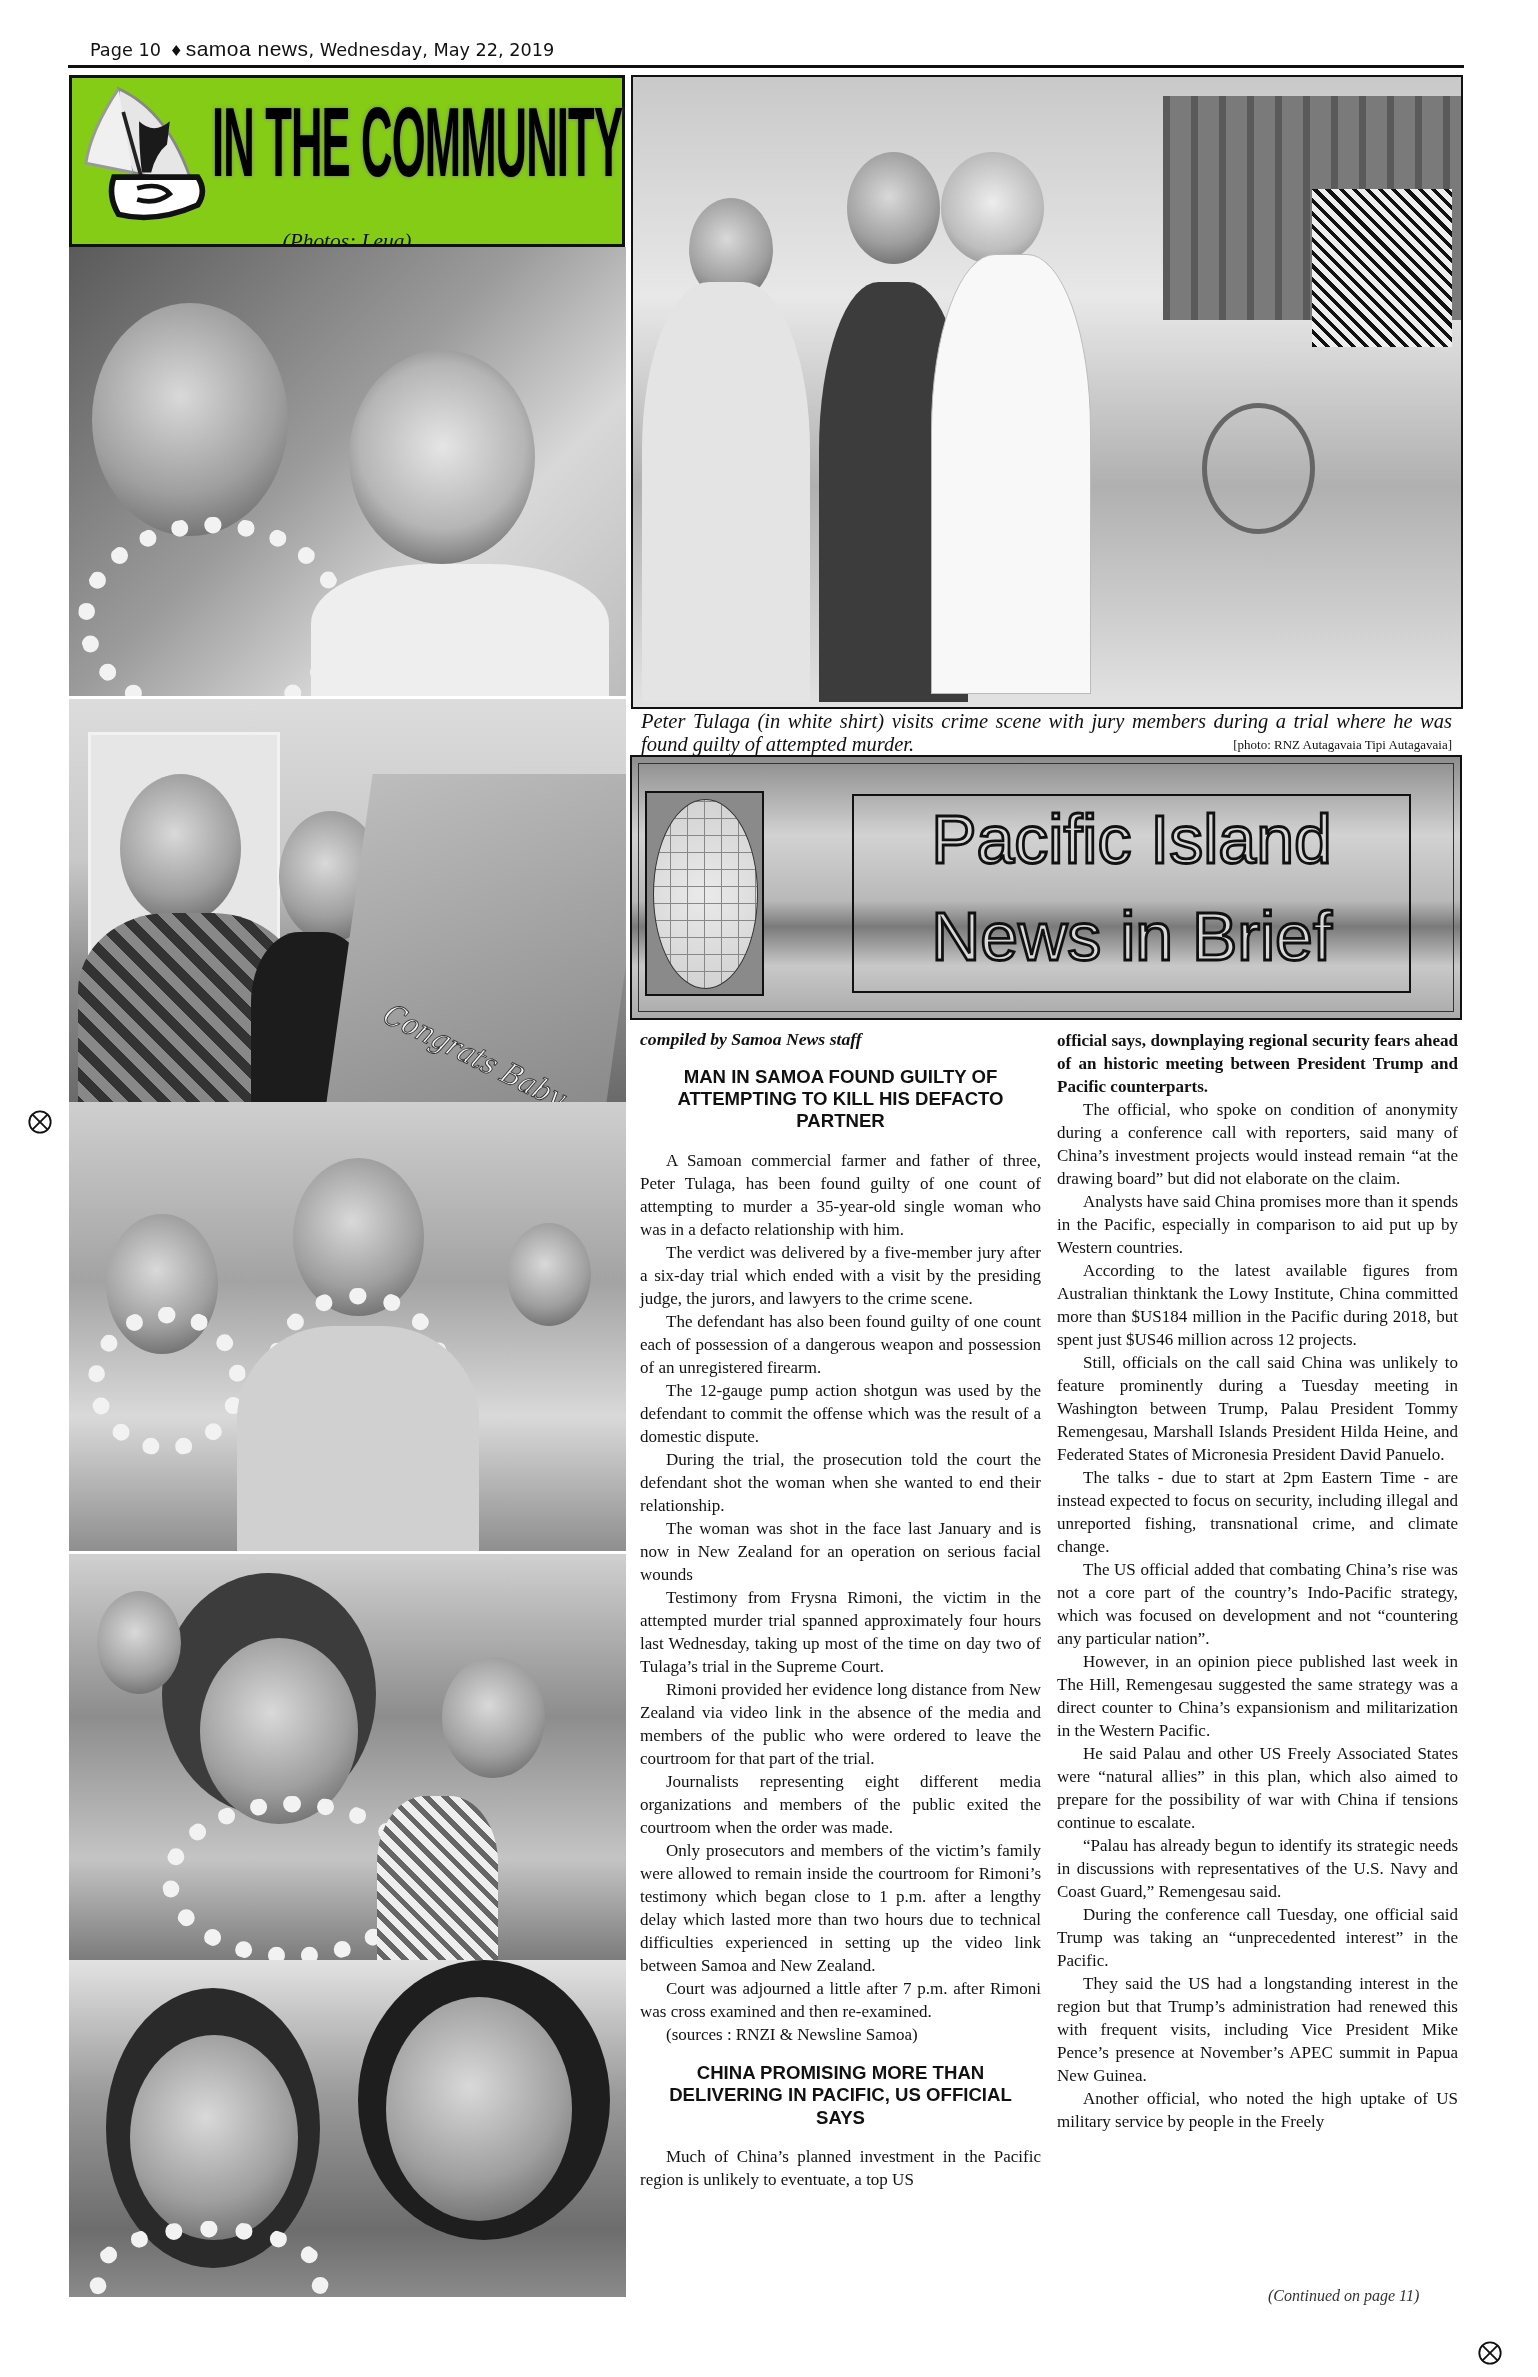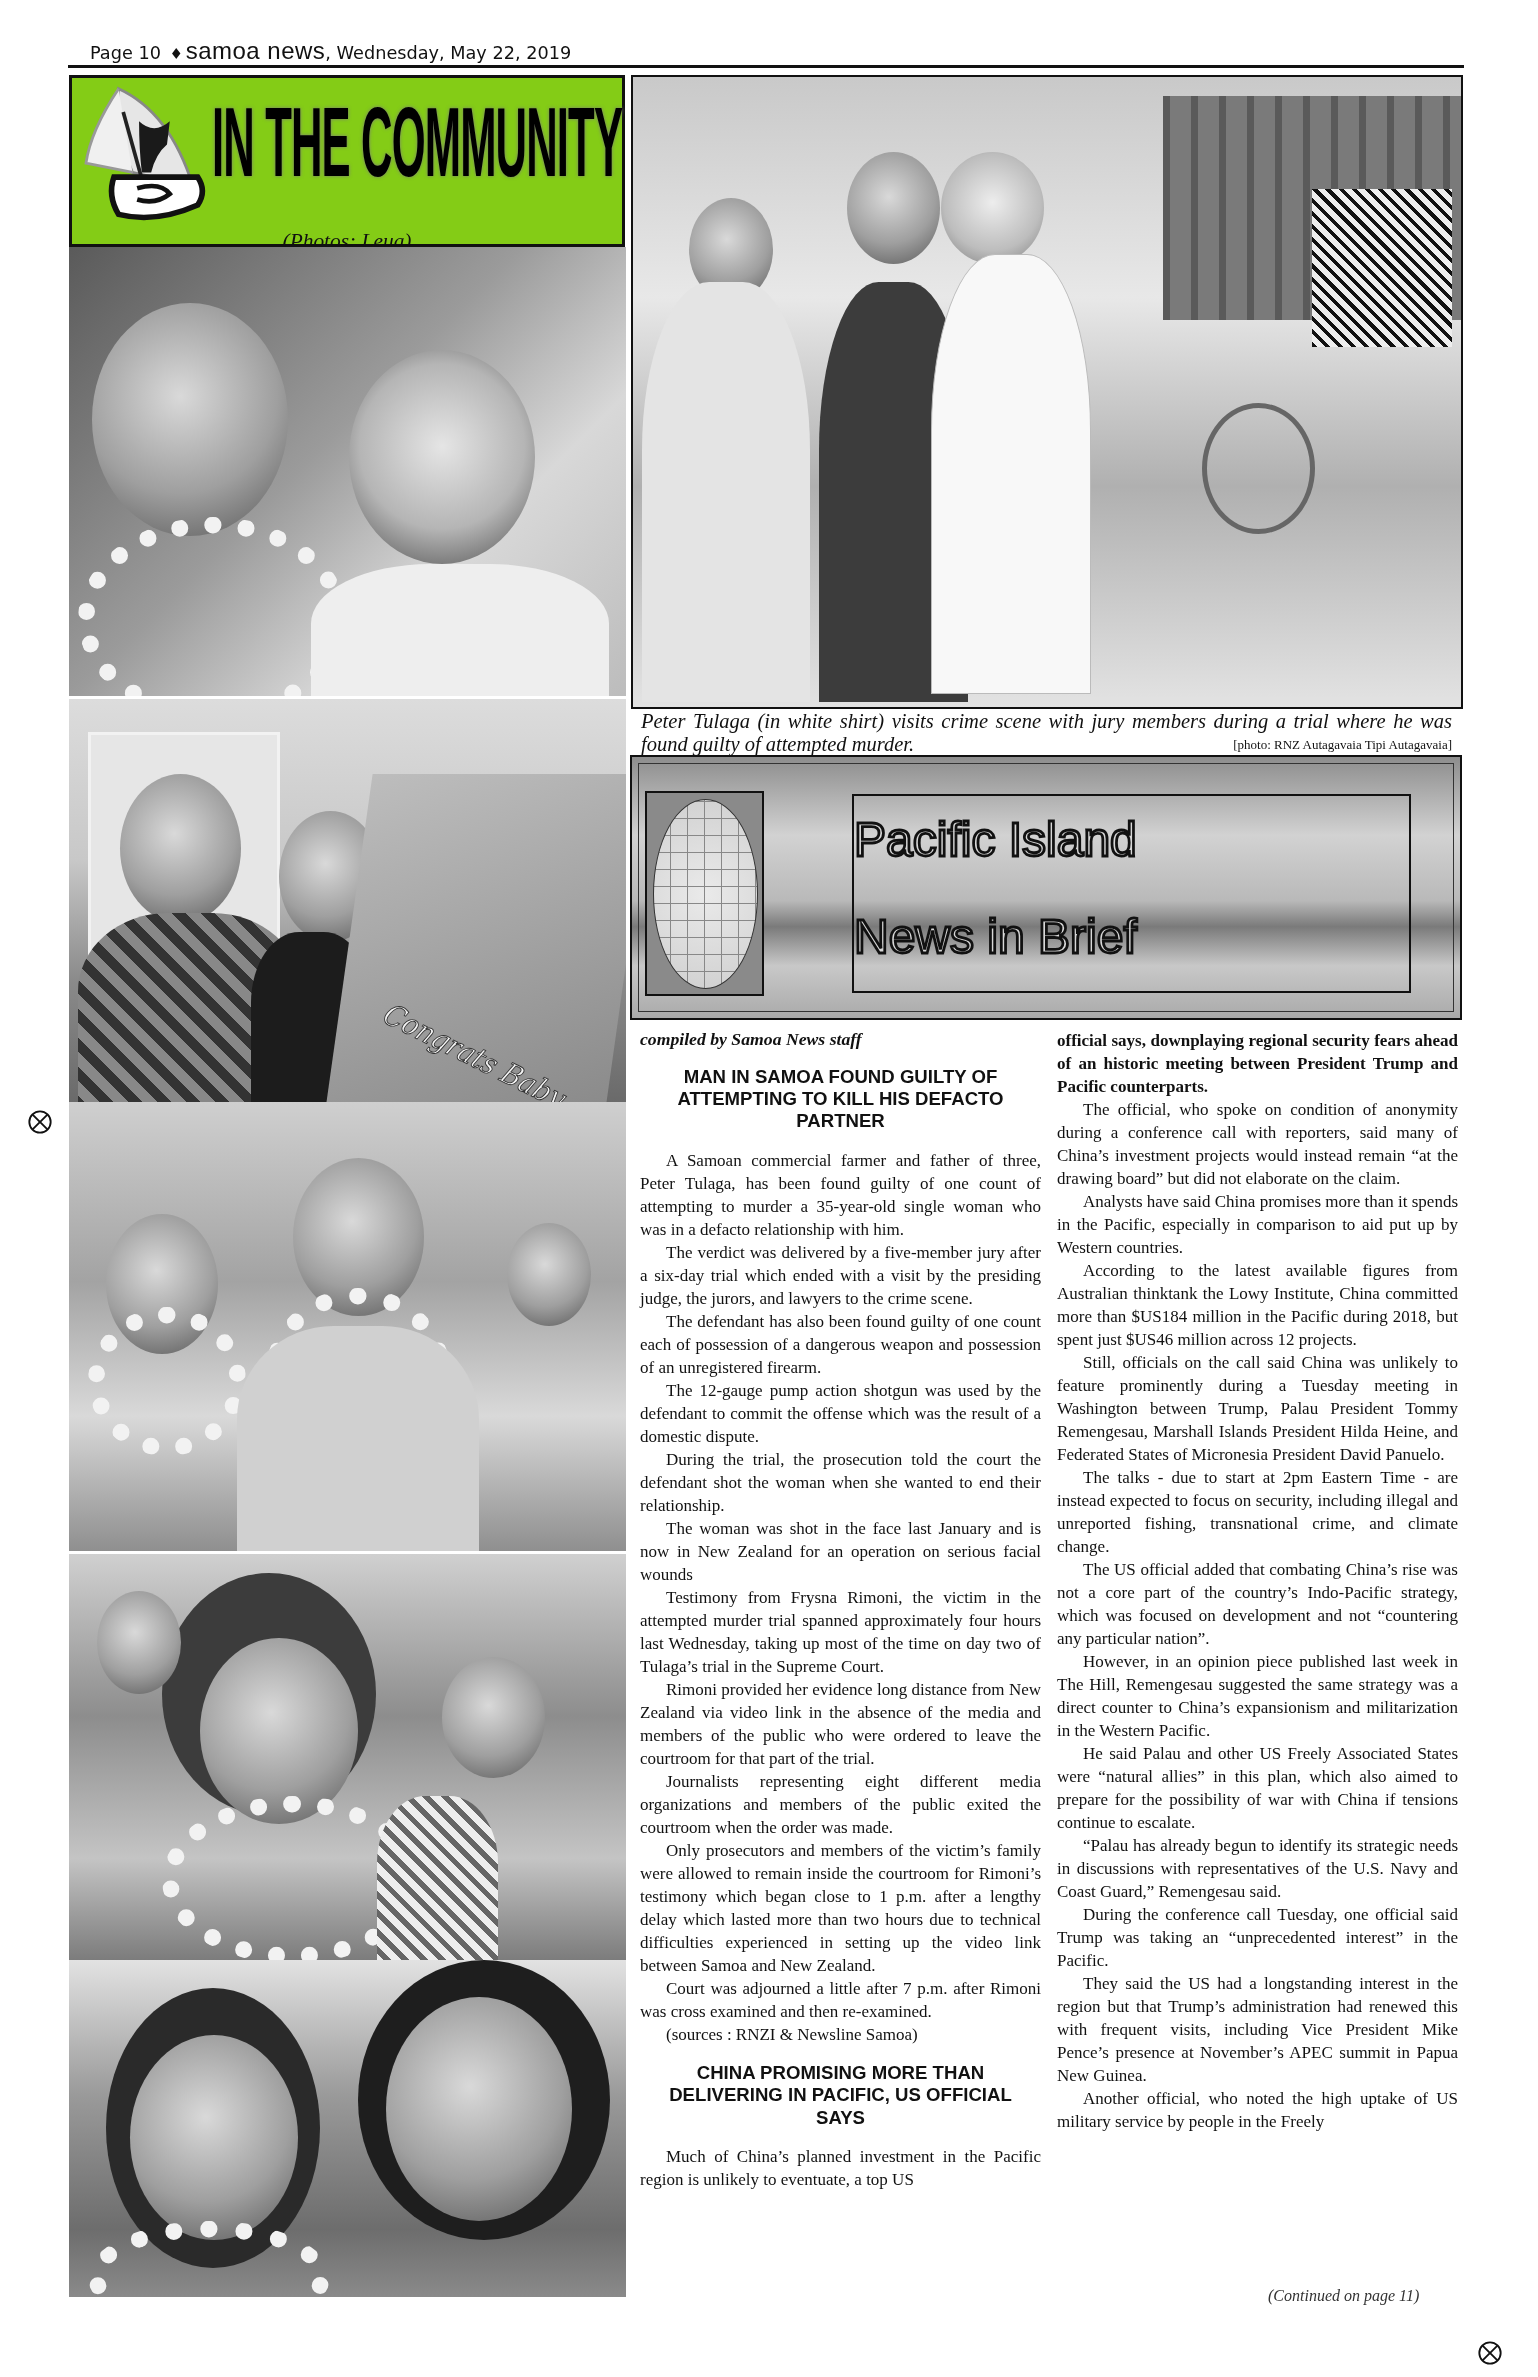--- a/index.html
+++ b/index.html
@@ -1,19 +1,19 @@
 <!DOCTYPE html>
 <html style="font-size:15px"><head>
 <meta charset="utf-8">
 <style>
   html, body { margin:0; padding:0; background:#ffffff; }
   body { width:1538px; height:2377px; position:relative; overflow:hidden; font-family:"Liberation Serif", serif; color:#111; }
 
   .masthead { position:absolute; left:90px; top:37px; font-family:"DejaVu Sans", sans-serif; font-size:17.7px; color:#111; white-space:nowrap; }
-  .masthead .brand { font-family:"Liberation Sans", sans-serif; font-size:24px; letter-spacing:0.5px; }
+  .masthead .brand { font-family:"Liberation Sans", sans-serif; font-size:21px; letter-spacing:0.5px; }
   .masthead .diamond { font-size:15px; margin:0 2.8px; }
   .rule-top { position:absolute; left:68px; top:65px; width:1396px; height:2.8px; background:#111; }
 
   .banner { position:absolute; left:69px; top:75px; width:556px; height:172px; border:3.7px solid #111; box-sizing:border-box; background:#84cc16; }
   .banner .boat { position:absolute; left:9.3px; top:5.6px; width:131px; height:149px; }
   .banner .title { position:absolute; left:140px; top:7.5px; width:406px; text-align:center; font-family:"Liberation Sans", sans-serif; font-weight:bold; font-size:99px; line-height:112px; transform:scaleX(0.44); transform-origin:left center; width:923px; letter-spacing:-1.9px; color:#000; text-shadow:0 0 5.6px #777; white-space:nowrap; }
   .banner .credit { position:absolute; left:0; right:0; top:131px; text-align:center; font-style:italic; font-size:21.4px;margin-top:20px; }
 
   .photo { position:absolute; overflow:hidden; }
 
@@ -30,21 +30,21 @@
 
   .caption { position:absolute; left:641px; top:710px; width:811px; font-style:italic; font-size:20.5px; line-height:23px; text-align:justify; }
   .caption .credit { position:absolute; right:0; bottom:0; font-style:normal; font-size:13px; font-family:"Liberation Serif", serif; }
 
   .pib { position:absolute; left:630px; top:755px; width:832px; height:265px; border:2.8px solid #111; box-sizing:border-box; background:linear-gradient(180deg,#8d8d8d 0%,#d2d2d2 30%,#b9b9b9 55%,#7a7a7a 65%,#c8c8c8 80%,#aaaaaa 100%); }
   .pib .inner-border { position:absolute; inset:5.6px; border:0.9px solid #333; }
   .pib .globe-frame { position:absolute; left:13px; top:34px; width:119px; height:205px; border:2.8px solid #111; box-sizing:border-box; background:#8a8a8a; }
   .pib .globe { position:absolute; left:5.6px; top:5.6px; width:103px; height:188px; border-radius:50%; background:repeating-linear-gradient(0deg, transparent 0 16px, #888 16px 17px), repeating-linear-gradient(90deg, transparent 0 16px, #888 16px 17px), radial-gradient(circle at 50% 50%, #eaeaea 0%, #cfcfcf 100%); border:0.9px solid #333; }
   .pib .title-frame { position:absolute; left:133px; top:47px; width:339px; height:199px; border:2.8px solid #111; box-sizing:border-box; }
   .pib .title-frame.wide { left:133px; width:681px; }
-  .pib .t1, .pib .t2 { position:absolute; left:0; right:0; text-align:left; font-family:"Liberation Sans", sans-serif; font-size:48px; line-height:75px; color:#d8d8d8; -webkit-text-stroke:2.8px #111; white-space:nowrap; }
+  .pib .t1, .pib .t2 { position:absolute; left:0; right:0; text-align:center; font-family:"Liberation Sans", sans-serif; font-size:68px; line-height:75px; color:#d8d8d8; -webkit-text-stroke:2.8px #111; white-space:nowrap; }
   .pib .t1 { top:5.6px; }
   .pib .t2 { top:103px; }
 
   .article-col { position:absolute; font-size:17px; line-height:23px; text-align:justify; }
   .col1 { left:640px; top:1029px; width:401px; }
   .col2 { left:1057px; top:1029px; width:401px; }
   .byline { font-family:"Liberation Serif", serif; font-style:italic; font-weight:bold; font-size:17.7px; line-height:20.5px; text-align:left; }
   .headline { font-family:"Liberation Sans", sans-serif; font-weight:bold; font-size:18.6px; line-height:22.4px; text-align:center; margin:16px; }
   .para { text-indent:26px; margin:0; }
   .para.noindent { text-indent:0;font-weight:bold; }

